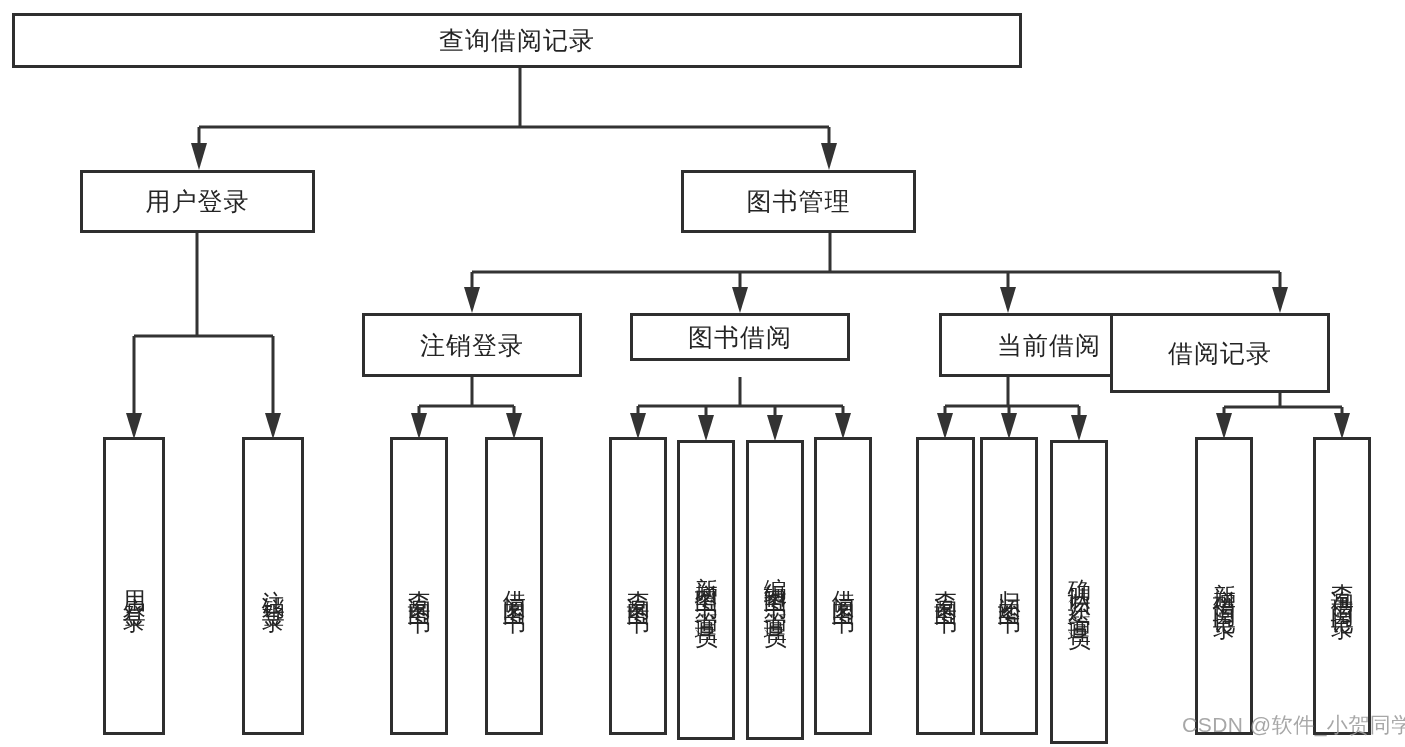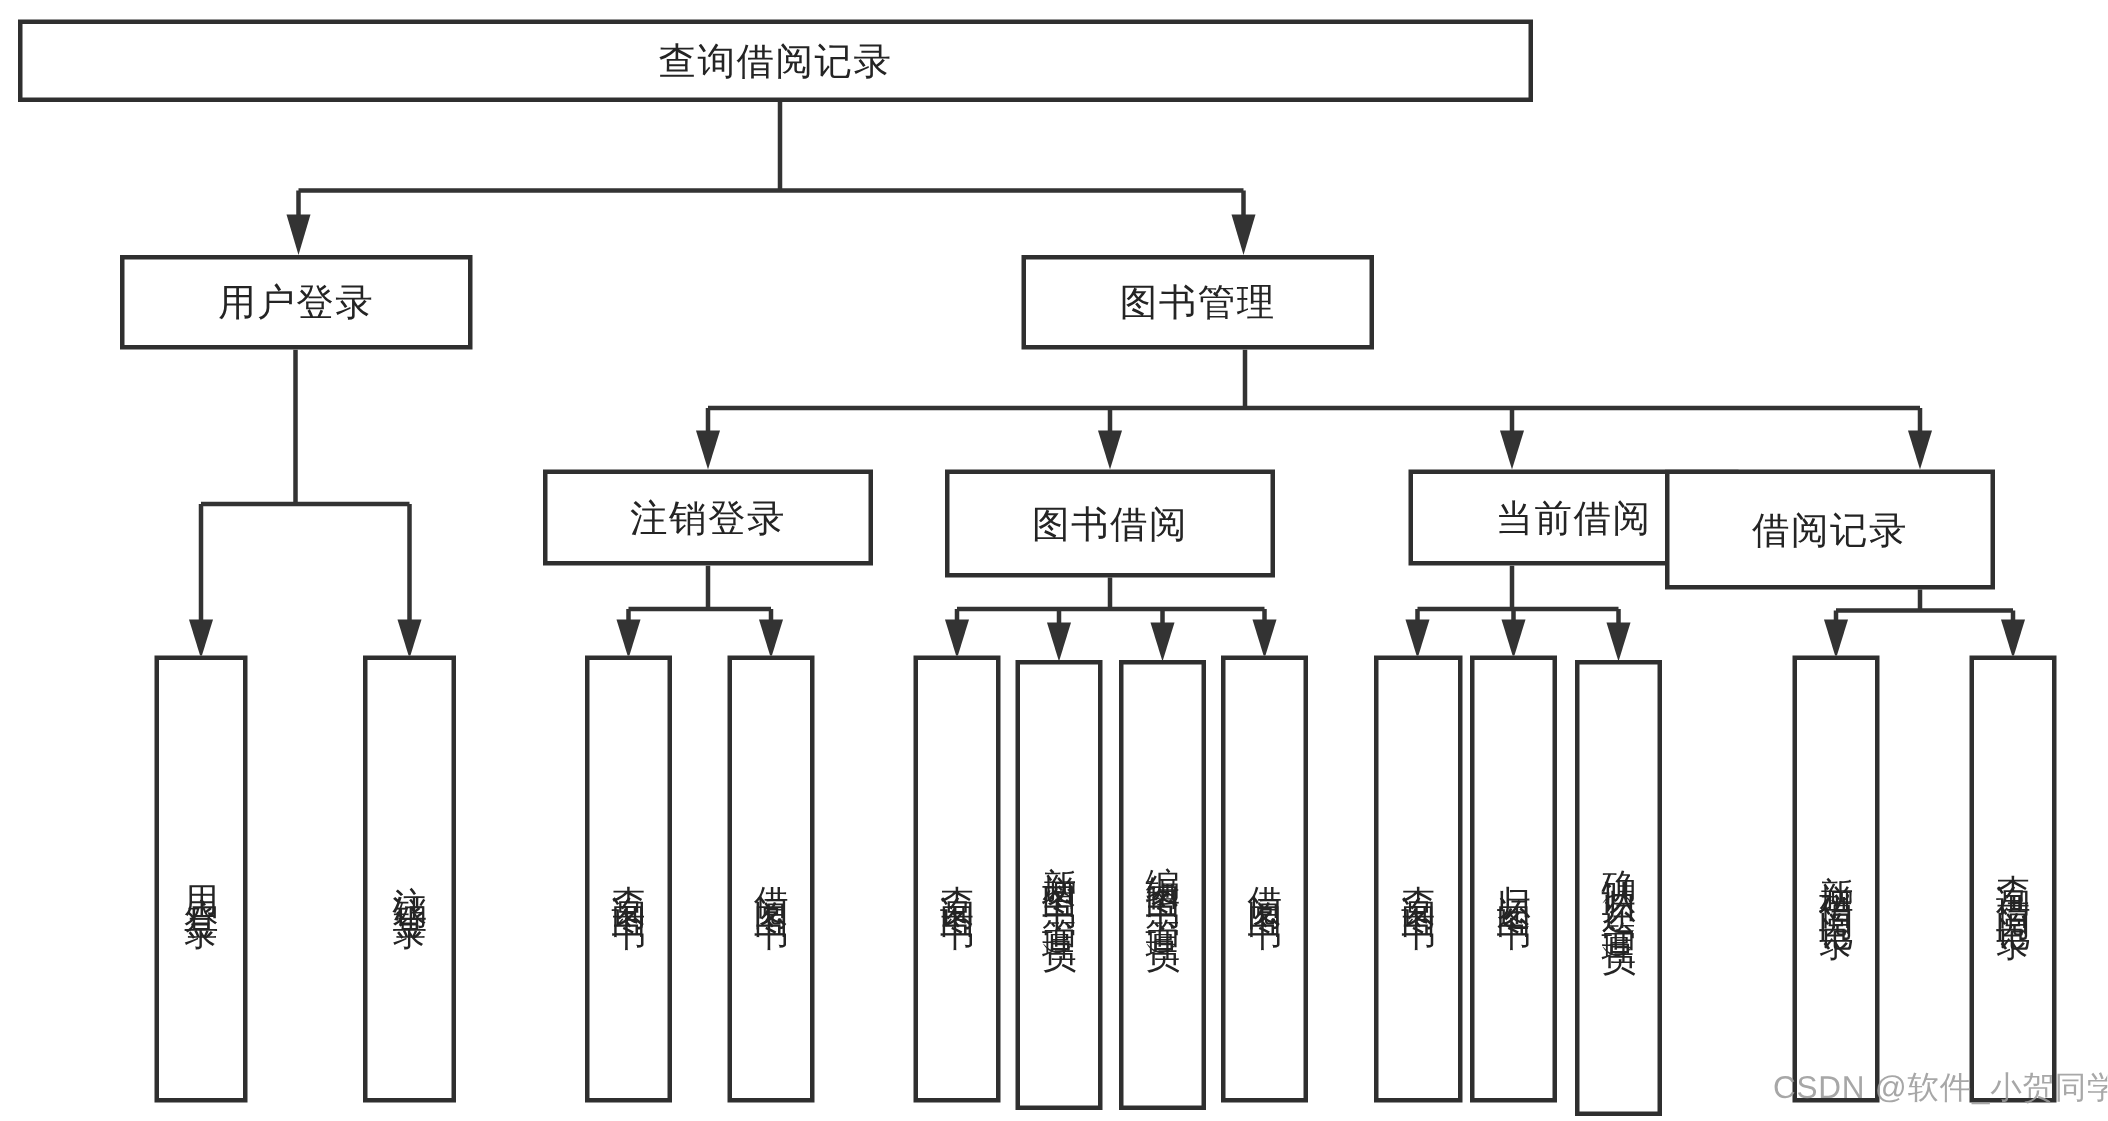--- a/index.html
+++ b/index.html
@@ -74,21 +74,21 @@
   <div class="box hbox" style="left:80px;top:170px;width:235px;height:63px">
     <span>用户登录</span>
   </div>
   <div class="box hbox" style="left:681px;top:170px;width:235px;height:63px">
     <span>图书管理</span>
   </div>
 
   <div class="box hbox" style="left:362px;top:313px;width:220px;height:64px">
     <span>注销登录</span>
   </div>
-  <div class="box hbox" style="left:630px;top:313px;width:220px;height:72px">
+  <div class="box hbox" style="left:630px;top:313px;width:220px;height:48px">
     <span>图书借阅</span>
   </div>
   <div class="box hbox" style="left:939px;top:313px;width:220px;height:64px">
     <span>当前借阅</span>
   </div>
   <div class="box hbox" style="left:1110px;top:313px;width:220px;height:80px">
     <span>借阅记录</span>
   </div>
 
   <div class="box leaf" style="left:103px;top:437px;width:62px;height:298px">

